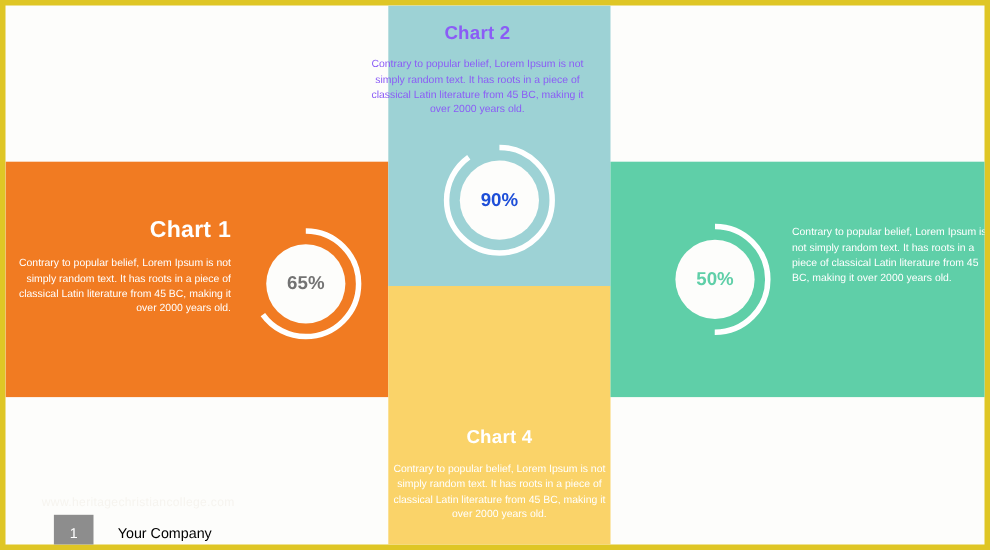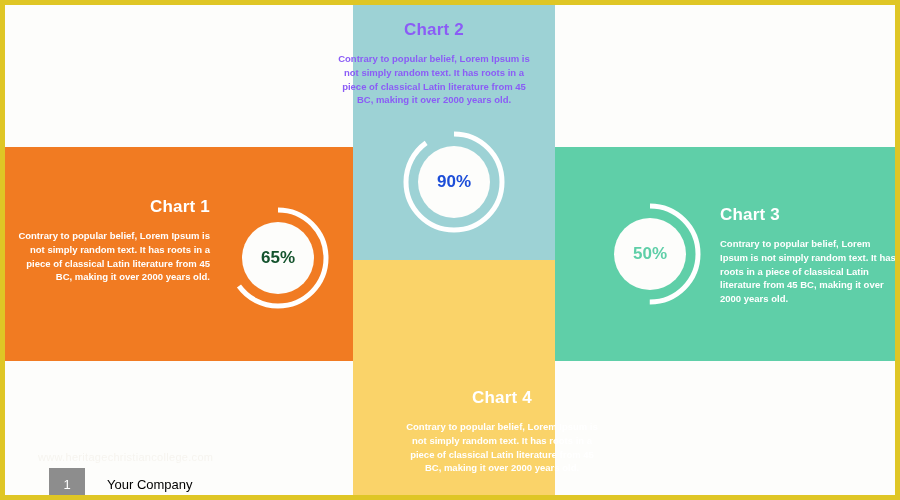--- a/index.html
+++ b/index.html
@@ -46,32 +46,31 @@
 
   
   .card-title {
     font-weight: bold;
     letter-spacing: 0.2px;
     margin: 0;
   }
   .card-body {
     margin: 0;
     line-height: 1.45;
-    font-weight: bold;
   }
 
   
   #chart1-text {
     position: absolute;
     left: 10px; top: 192px;
     width: 195px;
     text-align: right;
     color: #ffffff;
   }
-  #chart1-text .card-title { font-size: 17px; margin-bottom: 12px; }
+  #chart1-text .card-title { font-size: 21px; margin-bottom: 12px; }
   #chart1-text .card-body  { font-size: 9.5px; }
 
   #chart1-ring {
     position: absolute;
     left: 218px; top: 198px;
     width: 110px; height: 110px;
   }
 
   
   #chart2-text {
@@ -112,39 +111,38 @@
     position: absolute;
     left: 394px; top: 268px;
     width: 110px; height: 110px;
   }
   #chart4-text {
     position: absolute;
     left: 352px; top: 383px;
     width: 194px;
     text-align: center;
     color: #ffffff;
-    margin-left: 48px;
   }
   #chart4-text .card-title { font-size: 17px; margin-bottom: 12px; }
   #chart4-text .card-body  { font-size: 9.5px; }
 
   
   .ring-wrap { position: relative; }
   .ring-wrap svg { display: block; }
   .ring-center {
     position: absolute;
     left: 0; top: 0; right: 0; bottom: 0;
     display: flex;
     align-items: center;
     justify-content: center;
     font-size: 17px;
     font-weight: bold;
     pointer-events: none;
   }
-  .ring-center.c-orange { color: #14532d; }
+  .ring-center.c-orange { color: #737373; }
   .ring-center.c-teal   { color: #1d4ed8; }
   .ring-center.c-green  { color: #5fcfa8; }
   .ring-center.c-yellow { color: #fad369; }
 
   
   #watermark {
     position: absolute;
     left: 33px; top: 446px;
     font-size: 11px;
     color: #f6f4ef;
@@ -207,21 +205,20 @@
   </div>
 
   <div id="chart3-ring" class="ring-wrap">
     <svg width="110" height="110" viewBox="0 0 110 110">
       <circle cx="55" cy="55" r="48" fill="none" stroke="#ffffff" stroke-width="5" stroke-linecap="butt" stroke-dasharray="150.80 150.80" transform="rotate(-90 55 55)"></circle>
       <circle cx="55" cy="55" r="36" fill="#fdfdfb"></circle>
     </svg>
     <div class="ring-center c-green">50%</div>
   </div>
   <div id="chart3-text">
-    <p class="card-title">Chart 3</p>
     <p class="card-body">Contrary to popular belief, Lorem Ipsum is not simply random text. It has roots in a piece of classical Latin literature from 45 BC, making it over 2000 years old.</p>
   </div>
 
   <div id="chart4-text">
     <p class="card-title">Chart 4</p>
     <p class="card-body">Contrary to popular belief, Lorem Ipsum is not simply random text. It has roots in a piece of classical Latin literature from 45 BC, making it over 2000 years old.</p>
   </div>
 
   <div id="watermark">www.heritagechristiancollege.com</div>
   <div id="footer">

